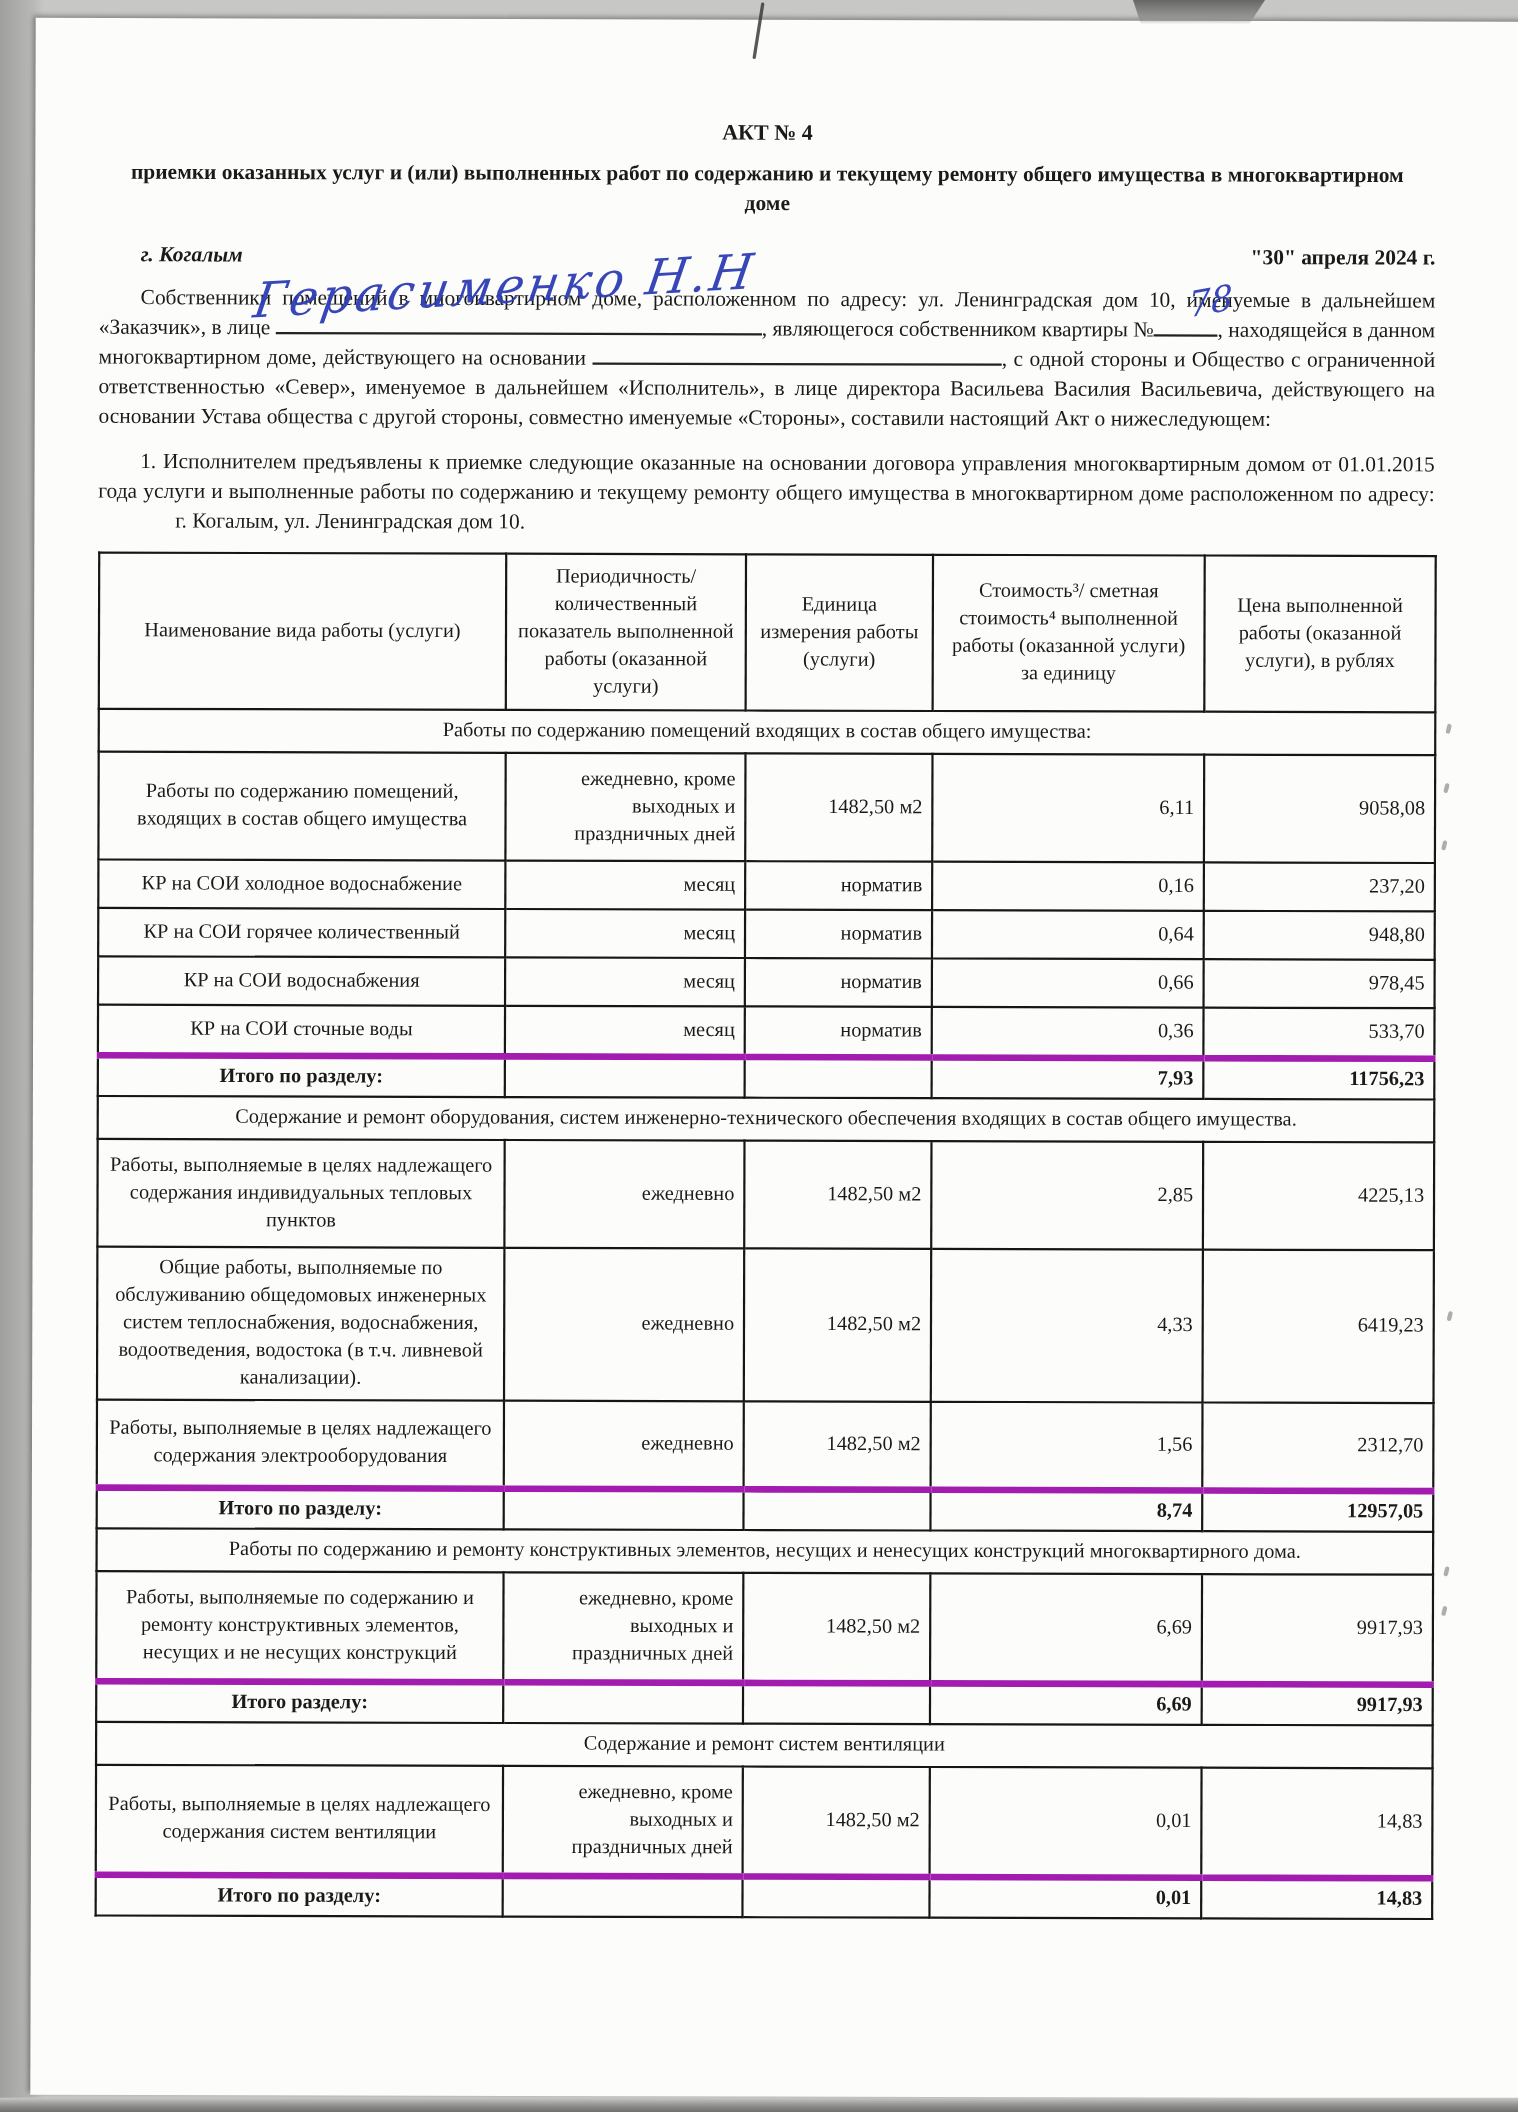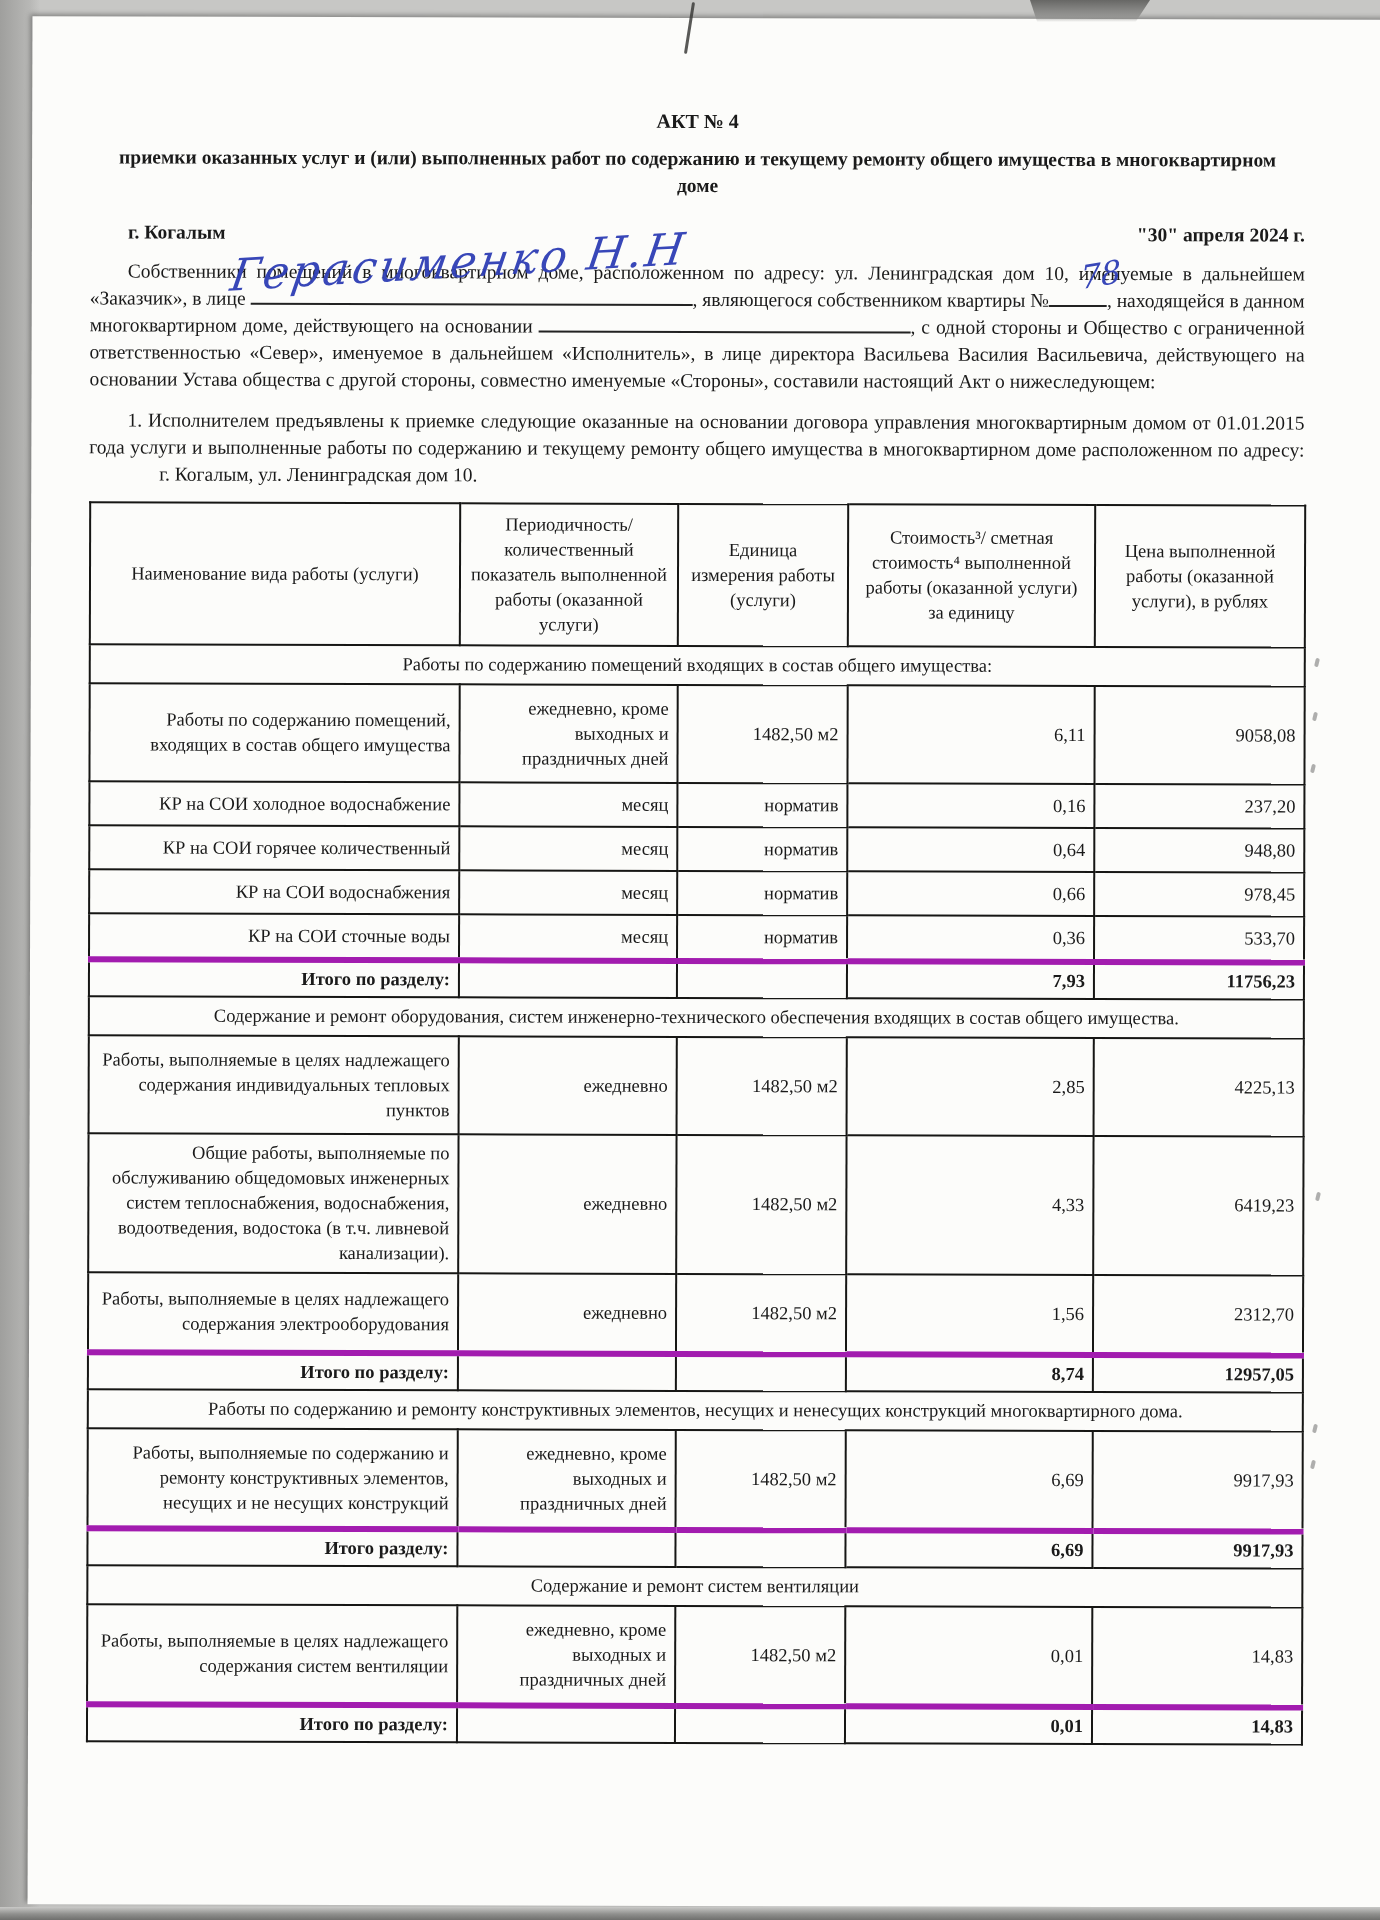--- a/index.html
+++ b/index.html
@@ -30,21 +30,21 @@
 
   
   .approval{width:275px;margin-left:auto;text-align:center;font-size:17.5px;line-height:24.5px;}
   .approval .line{white-space:nowrap;}
 
   
   .act-title{text-align:center;font-weight:bold;font-size:20px;margin-top:26px;}
   .act-subtitle{text-align:center;font-weight:bold;font-size:19.5px;line-height:27px;margin-top:12px;padding:0 20px;}
 
   .city-date{display:flex;justify-content:space-between;font-weight:bold;font-size:19.5px;margin-top:24px;}
-  .city-date .city{padding-left:38px;}
+  .city-date .city{padding-left:38px;font-style:italic;}
 
   .para{font-size:19.5px;line-height:27px;text-align:justify;margin:14px 0 0 0;}
   .para.indent{text-indent:38px;}
   .blank{display:inline-block;border-bottom:2px solid #222;position:relative;vertical-align:baseline;}
   .blank-name{width:442px;height:14px;}
   .blank-apt{width:58px;height:14px;}
   .blank-basis{width:372px;height:14px;}
   .hw{
     position:absolute;color:#2e3eb5;font-style:italic;white-space:nowrap;
     font-family:"DejaVu Serif","Liberation Serif",serif;z-index:3;opacity:.95;
@@ -53,21 +53,21 @@
   .hw-apt{left:-6px;top:-26px;font-size:32px;transform:rotate(-10deg) skewX(-8deg);}
   .gap{display:inline-block;width:70px;}
 
   
   table.services{border-collapse:collapse;margin-top:14px;width:1215px;table-layout:fixed;}
   table.services td,table.services th{
     border:2px solid #161614;vertical-align:middle;font-size:18.5px;line-height:25px;
     padding:6px 8px;font-weight:normal;word-wrap:break-word;
   }
   th.hdr{text-align:center;height:128px;line-height:26.5px;padding:6px 10px;}
-  td.c-name{text-align:right;}
+  td.c-name{text-align:center;}
   td.c-period,td.c-unit,td.c-cost,td.c-price{text-align:right;}
   td.sec-title{text-align:center;font-weight:bold;padding:4px 6px;}
   tr.row-tall td{height:84px;}
   tr.row-mid td{height:64px;}
   tr.row-small td{height:30px;}
   tr.total-row td{border-top:6px solid #a21caf;font-weight:bold;height:24px;padding:4px 8px;}
   tr.total-row td.c-period,tr.total-row td.c-unit{font-weight:normal;}
 </style>
 </head>
 <body>

